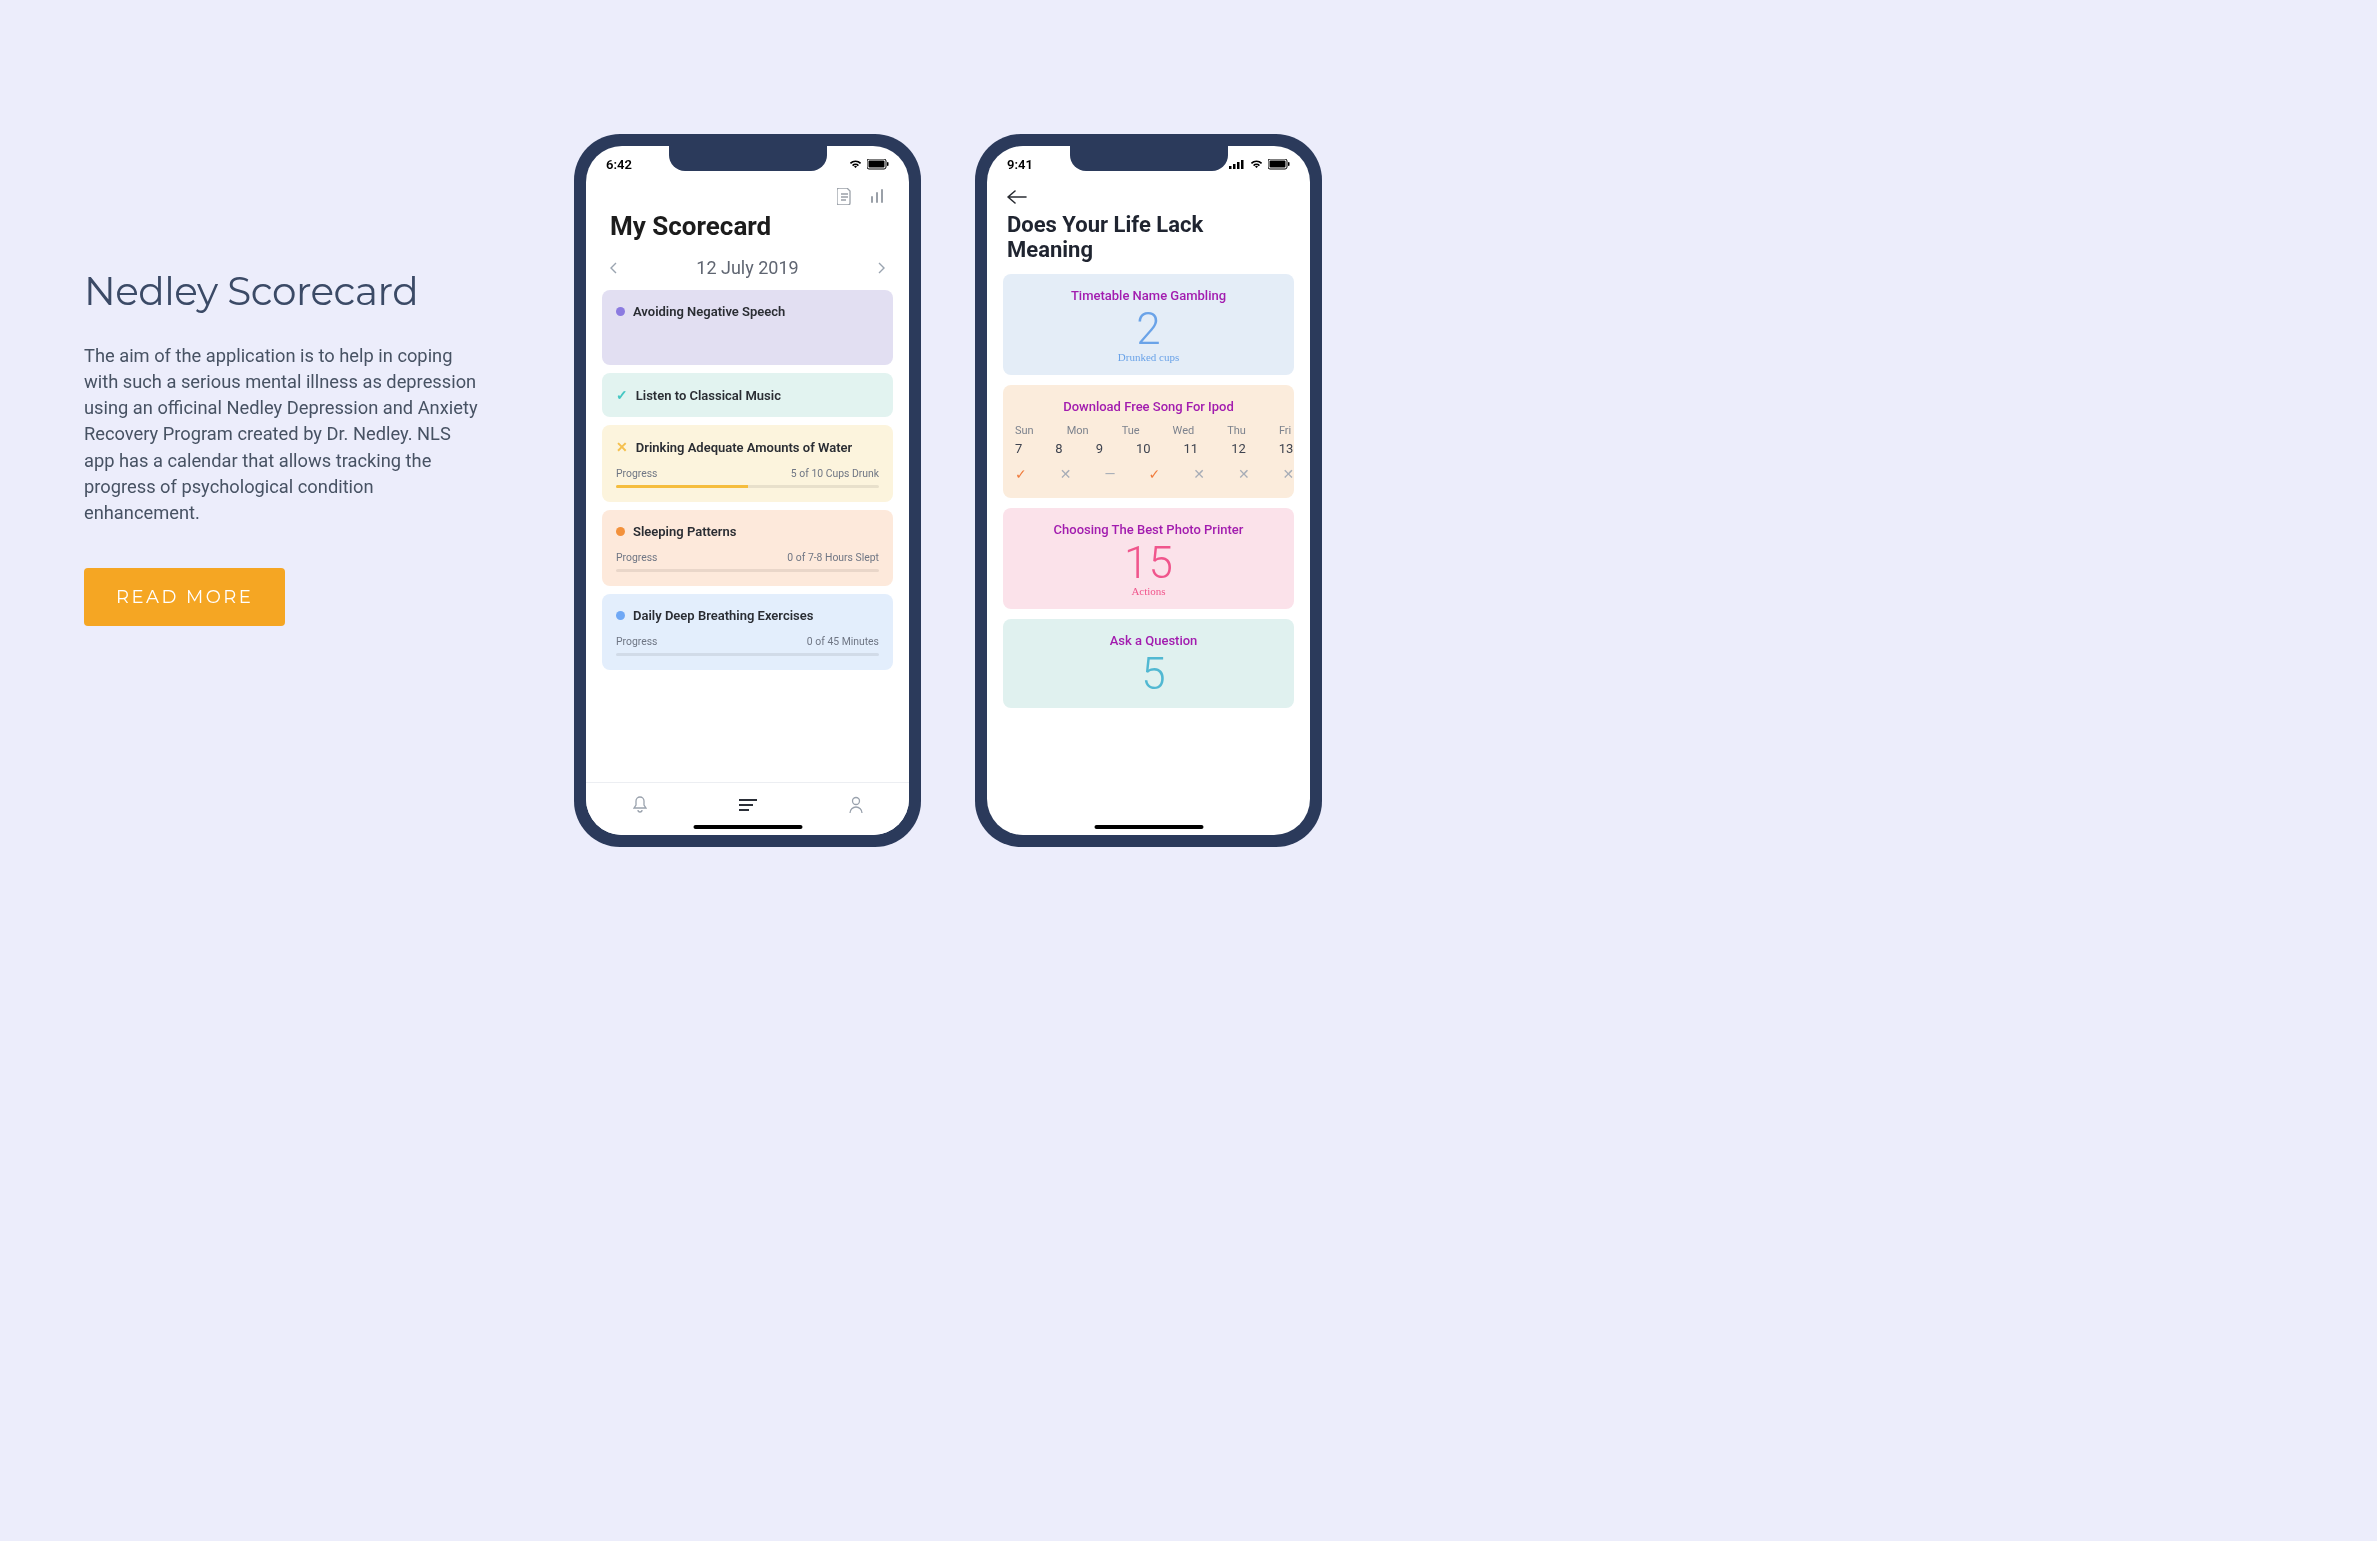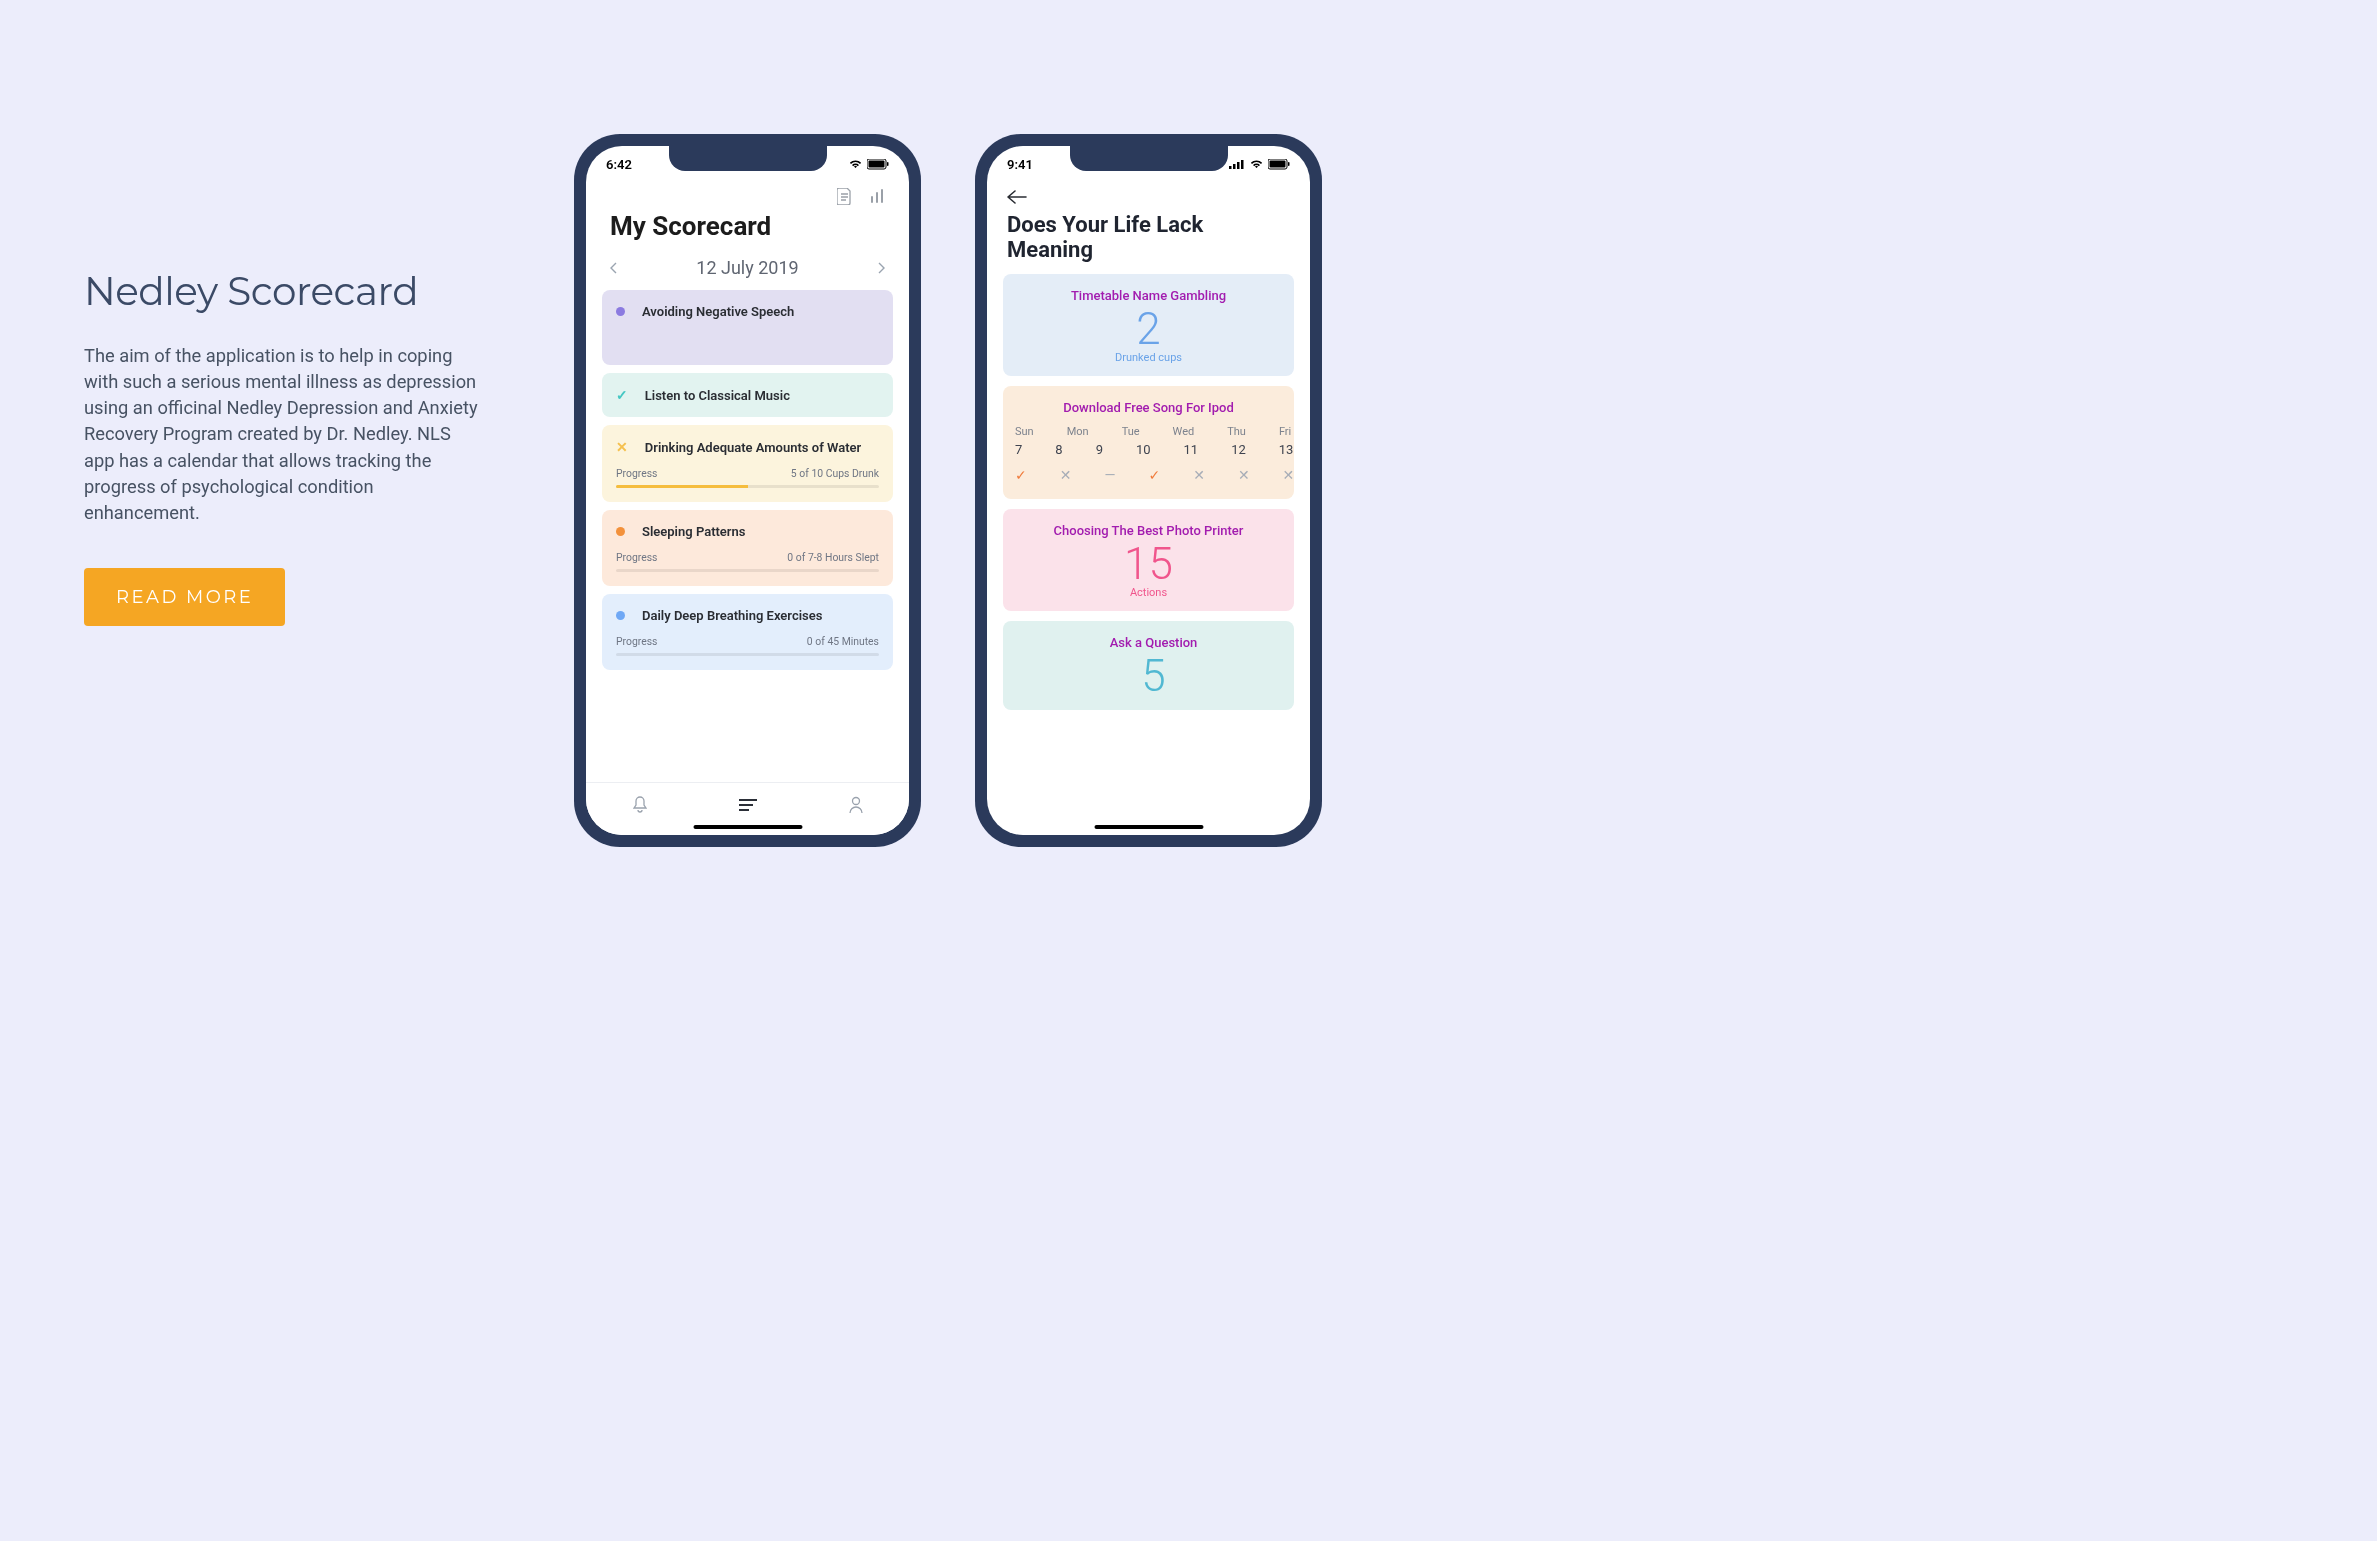--- a/index.html
+++ b/index.html
@@ -117,21 +117,21 @@
     color: #5f6571;
     font-size: 18px;
   }
   .chev { color: #8f98a4; cursor: pointer; font-size: 16px; }
   .p1-list { padding: 0 16px; display: flex; flex-direction: column; gap: 8px; }
   .card {
     border-radius: 8px;
     padding: 14px 14px;
     font-size: 13px;
   }
-  .card-head { display: flex; align-items: center; gap: 17px; font-weight: 600; color: #2a2d33; }
+  .card-head { display: flex; align-items: center; gap: 8px; font-weight: 600; color: #2a2d33; }
   .dot { width: 9px; height: 9px; border-radius: 50%; flex-shrink: 0; }
   .check-ic { color: #45c7c3; font-weight: 700; font-size: 14px; }
   .x-ic { color: #f5c04e; font-weight: 700; font-size: 14px; }
   .prog-row { display: flex; justify-content: space-between; font-size: 10.4px; color: #6f7684; margin-top: 12px; }
   .prog-bar { height: 3px; background: rgba(0,0,0,0.08); border-radius: 2px; margin-top: 5px; overflow: hidden; }
   .prog-fill { height: 100%; background: #f5bd3d; width: 50%; }
   .bottom-nav {
     position: absolute;
     bottom: 0; left: 0; right: 0;
     height: 53px;
@@ -144,21 +144,21 @@
     color: #9aa2ad;
   }
   .nav-item.active { color: #2b2f38; }
   
   .p2-back { padding: 8px 20px 0 20px; color: #2a2d33; font-size: 18px; }
   .p2-title { font-size: 22px; font-weight: 700; color: #1f2430; padding: 8px 20px 12px 20px; }
   .p2-list { padding: 0 16px; display: flex; flex-direction: column; gap: 10px; }
   .block { border-radius: 8px; padding: 14px 10px 12px 10px; text-align: center; }
   .block-title { font-size: 13px; color: #a21caf; font-weight: 500; margin-bottom: 4px; }
   .big-num { font-size: 44px; font-weight: 300; line-height: 1; }
-  .sub-lab { font-size: 11px; margin-top: 0px; }
+  .sub-lab { font-size: 11px; margin-top: 0px; font-family: Liberation Serif, serif; }
   .cal-row { display: flex; justify-content: space-between; font-size: 11px; color: #7d838e; margin-top: 10px; padding: 0 2px; gap: 33px;}
   .cal-day-lab { width: 13%; text-align: center; }
   .cal-day-num { width: 13%; text-align: center; font-size: 13px; color: #3f4450; }
   .cal-mark { width: 13%; text-align: center; font-size: 14px; }
   .mark-check { color: #f07b3c; }
   .mark-x { color: #a7adb7; }
   .mark-dash { color: #a7adb7; }
   svg { display: block; }
 </style>
 </head>

